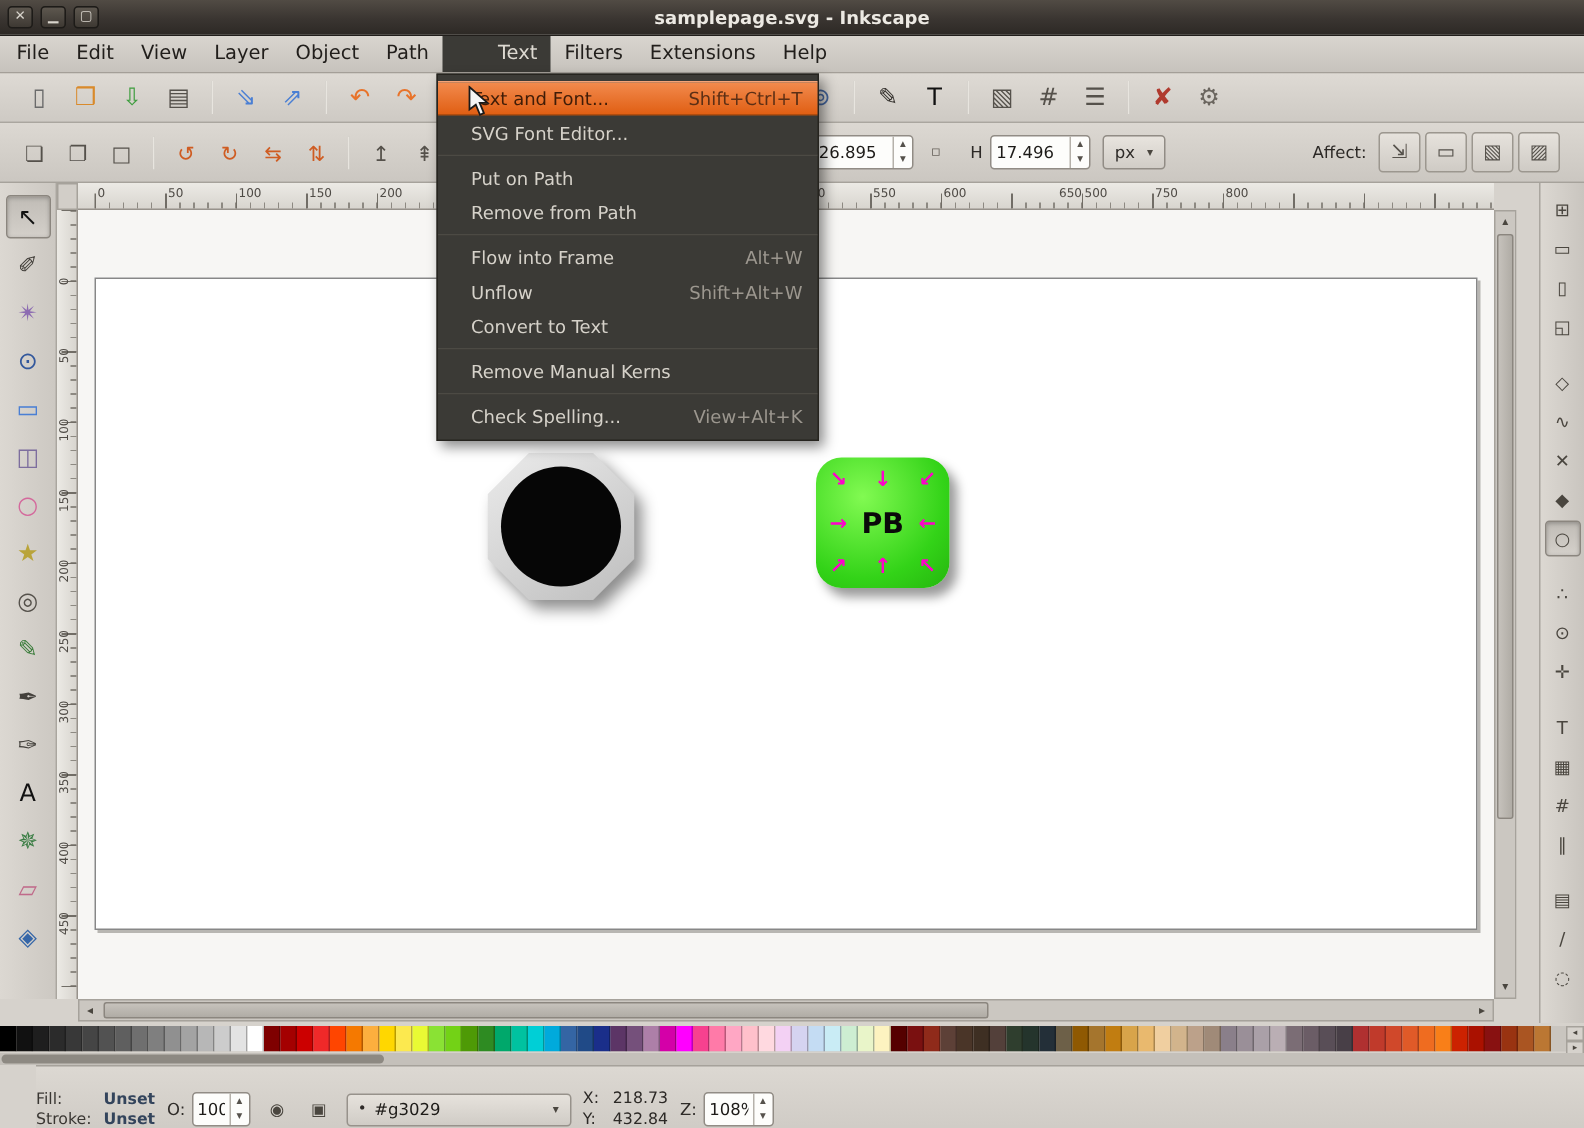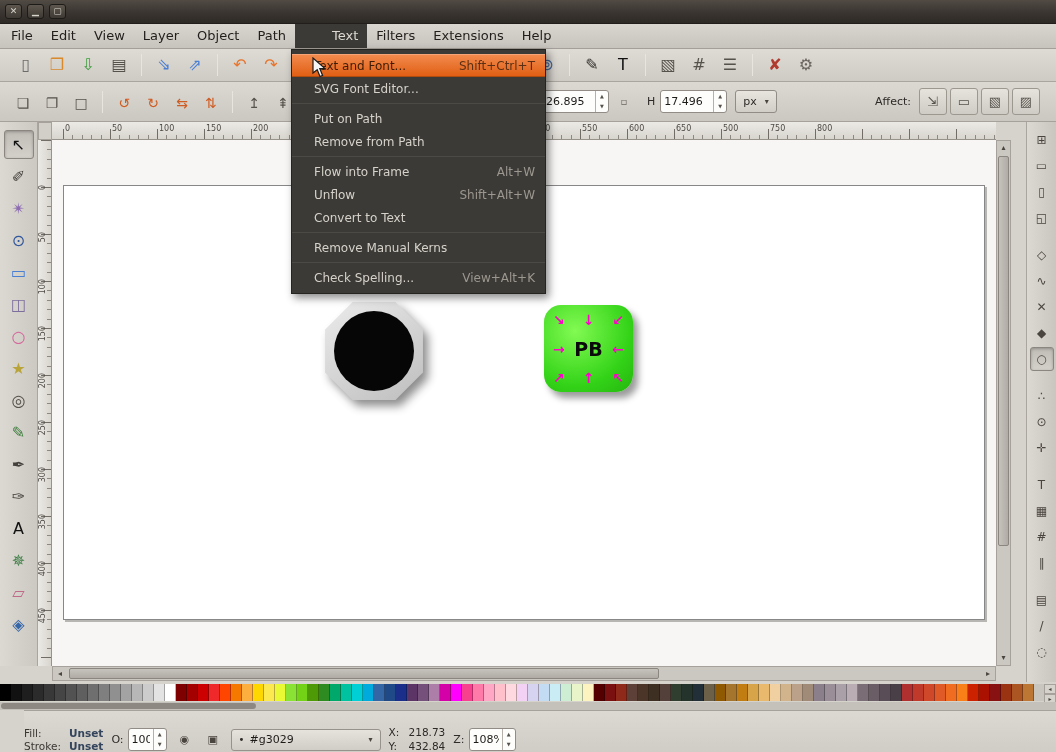--- a/index.html
+++ b/index.html
@@ -110,20 +110,21 @@
 </style>
 </head>
 <body>
 
 <div class="titlebar">
   <div class="win-controls">
       <div class="wbtn">✕</div>
       <div class="wbtn">▁</div>
       <div class="wbtn">▢</div>
     </div>
+  <div class="title-text">samplepage.svg - Inkscape</div>
 </div>
 
 <div class="menubar">
     <div class="menu-item">File</div>
     <div class="menu-item">Edit</div>
     <div class="menu-item">View</div>
     <div class="menu-item">Layer</div>
     <div class="menu-item">Object</div>
     <div class="menu-item">Path</div>
     <div class="menu-item open">Text</div>
@@ -224,21 +225,21 @@
     <span class="hnum" style="left: 152px;">150</span>
     <span class="hnum" style="left: 199px;">200</span>
     <span class="hnum" style="left: 246px;">250</span>
     <span class="hnum" style="left: 293px;">300</span>
     <span class="hnum" style="left: 340px;">350</span>
     <span class="hnum" style="left: 387px;">400</span>
     <span class="hnum" style="left: 434px;">450</span>
     <span class="hnum" style="left: 481px;">500</span>
     <span class="hnum" style="left: 528px;">550</span>
     <span class="hnum" style="left: 575px;">600</span>
-    <span class="hnum" style="left: 622px;">650</span>
+    <span class="hnum" style="left: 652px;">650</span>
     <span class="hnum" style="left: 669px;">500</span>
     <span class="hnum" style="left: 716px;">750</span>
     <span class="hnum" style="left: 763px;">800</span>
   </div>
 <div class="vruler">
     <span class="vnum" style="top: 45px;">0</span>
     <span class="vnum" style="top: 92px;">50</span>
     <span class="vnum" style="top: 139px;">100</span>
     <span class="vnum" style="top: 186px;">150</span>
     <span class="vnum" style="top: 233px;">200</span>

